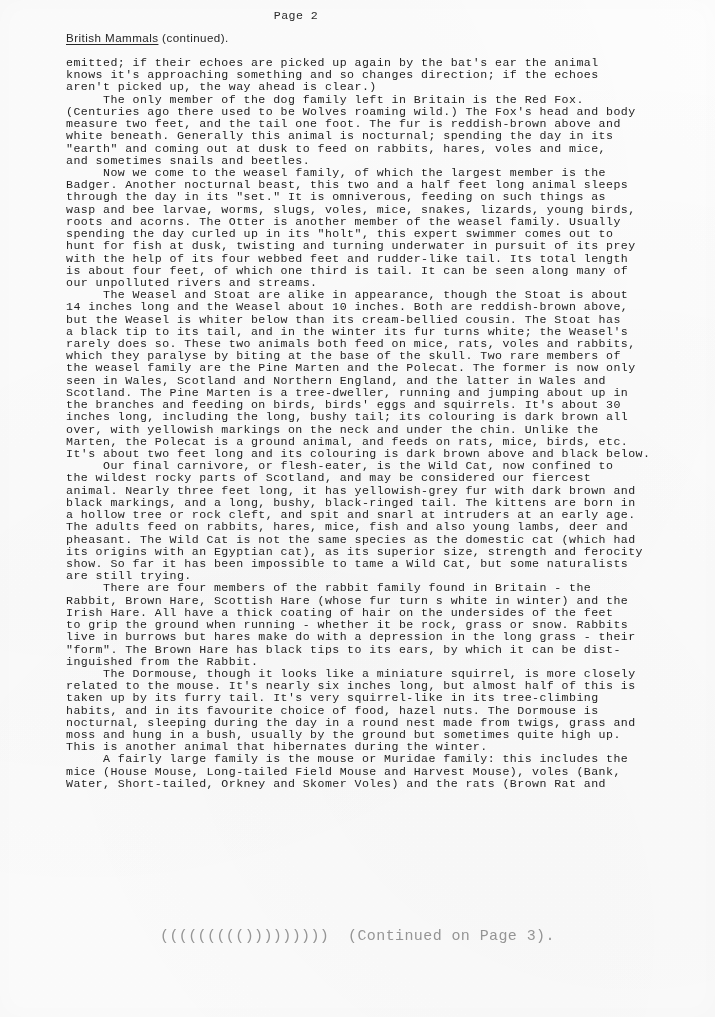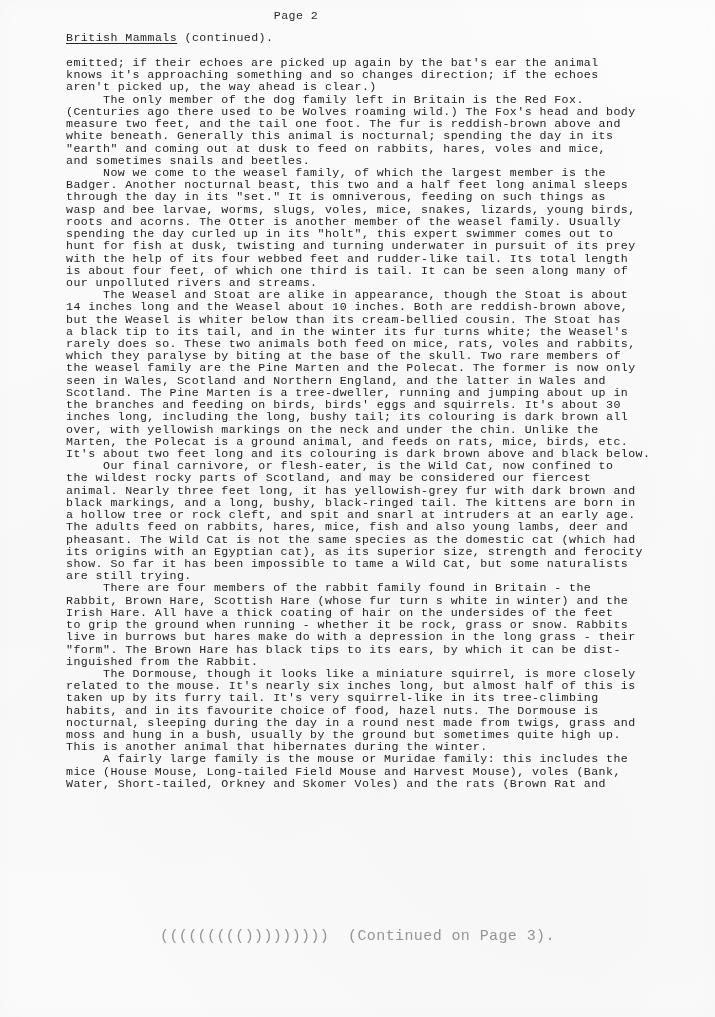--- a/index.html
+++ b/index.html
@@ -31,21 +31,21 @@
     font-family: "Liberation Mono", "DejaVu Sans Mono", monospace;
     font-size: 11.6px;
     letter-spacing: 0.45px;
     color: #2b2b2b;
   }
 
   .doc-head {
     position: absolute;
     top: 31px;
     left: 66px;
-    font-family: Liberation Mono, monospace;
+    font-family: Liberation Sans, sans-serif;
     font-size: 11.6px;
     letter-spacing: 0.45px;
     color: #262626;
     white-space: pre;
   }
   .doc-head .title-underlined {
     text-decoration: underline;
     text-underline-offset: 2px;
   }
 

